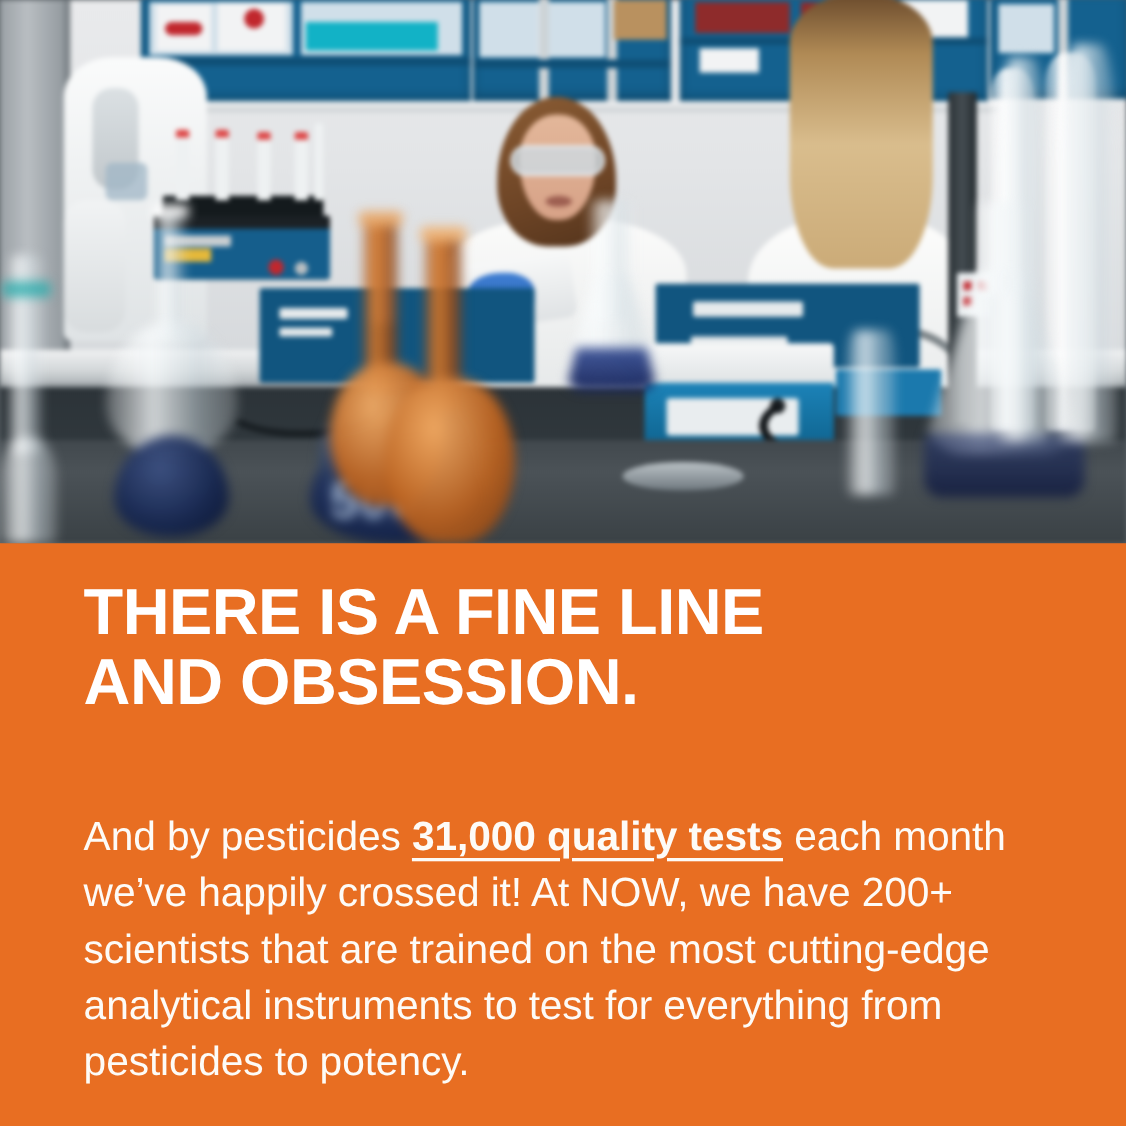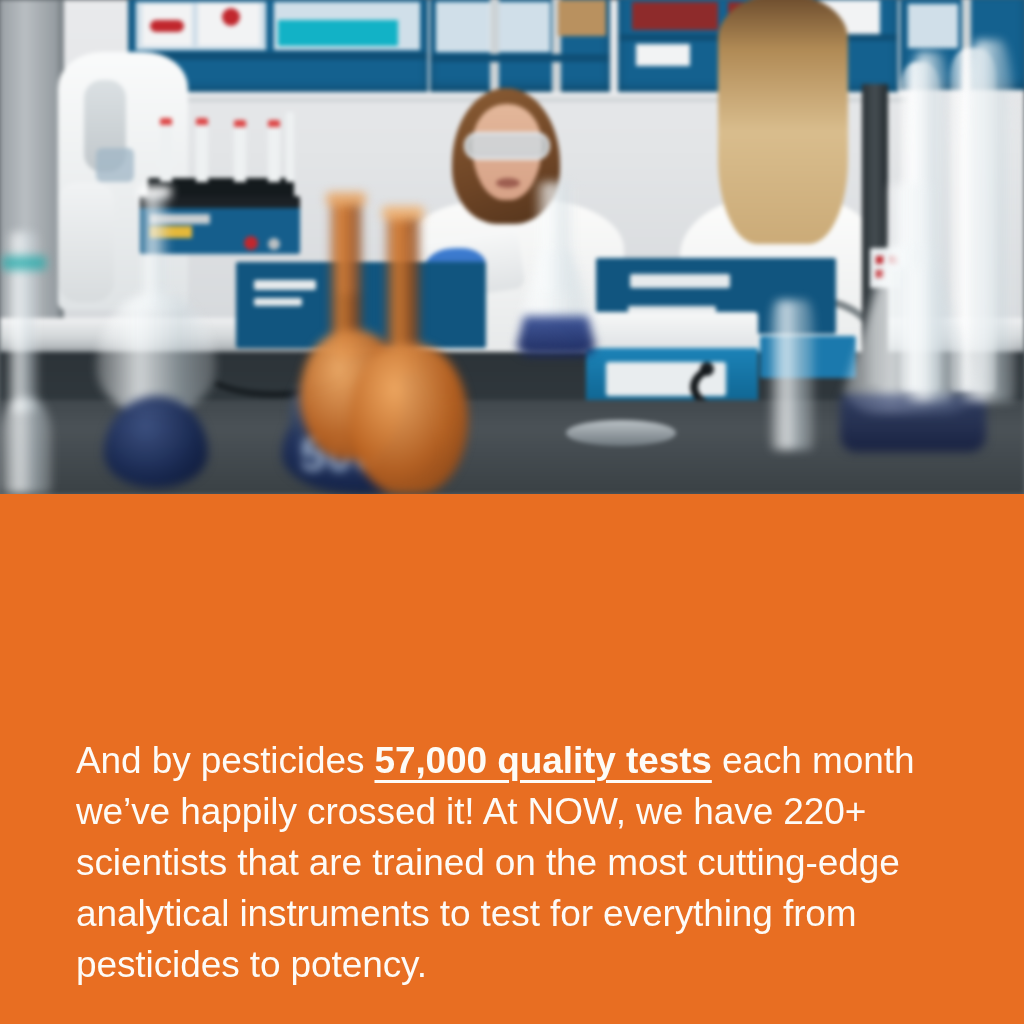--- a/index.html
+++ b/index.html
@@ -467,17 +467,19 @@
 
       <div class="fg clearglass" style="left:906px;top:52px;width:46px;height:350px;border-radius:30% 30% 6% 6%;"></div>
       <div class="fg clearglass" style="left:962px;top:40px;width:54px;height:362px;border-radius:30% 30% 6% 6%;"></div>
       <div class="fg clearglass" style="left:770px;top:300px;width:44px;height:150px;border-radius:18% 18% 8% 8%;"></div>
     </div>
   </div>
 
   <div id="panel"></div>
 
   <h1 id="headline">
+    <span class="hl-line">THERE IS A FINE LINE</span>
+    <span class="hl-line">AND OBSESSION.</span>
   </h1>
 
-  <p id="body-copy"><span>And by pesticides </span><span class="hi">57,000 quality tests</span><span> each month we’ve happily crossed it! At NOW, we have 220+ scientists that are trained on the most cutting-edge analytical instruments to test for everything from pesticides to potency.</span></p>
+  <p id="body-copy"><span>And by pesticides </span><span class="hi">31,000 quality tests</span><span> each month we’ve happily crossed it! At NOW, we have 200+ scientists that are trained on the most cutting-edge analytical instruments to test for everything from pesticides to potency.</span></p>
 
 </div>
 
 </body></html>

